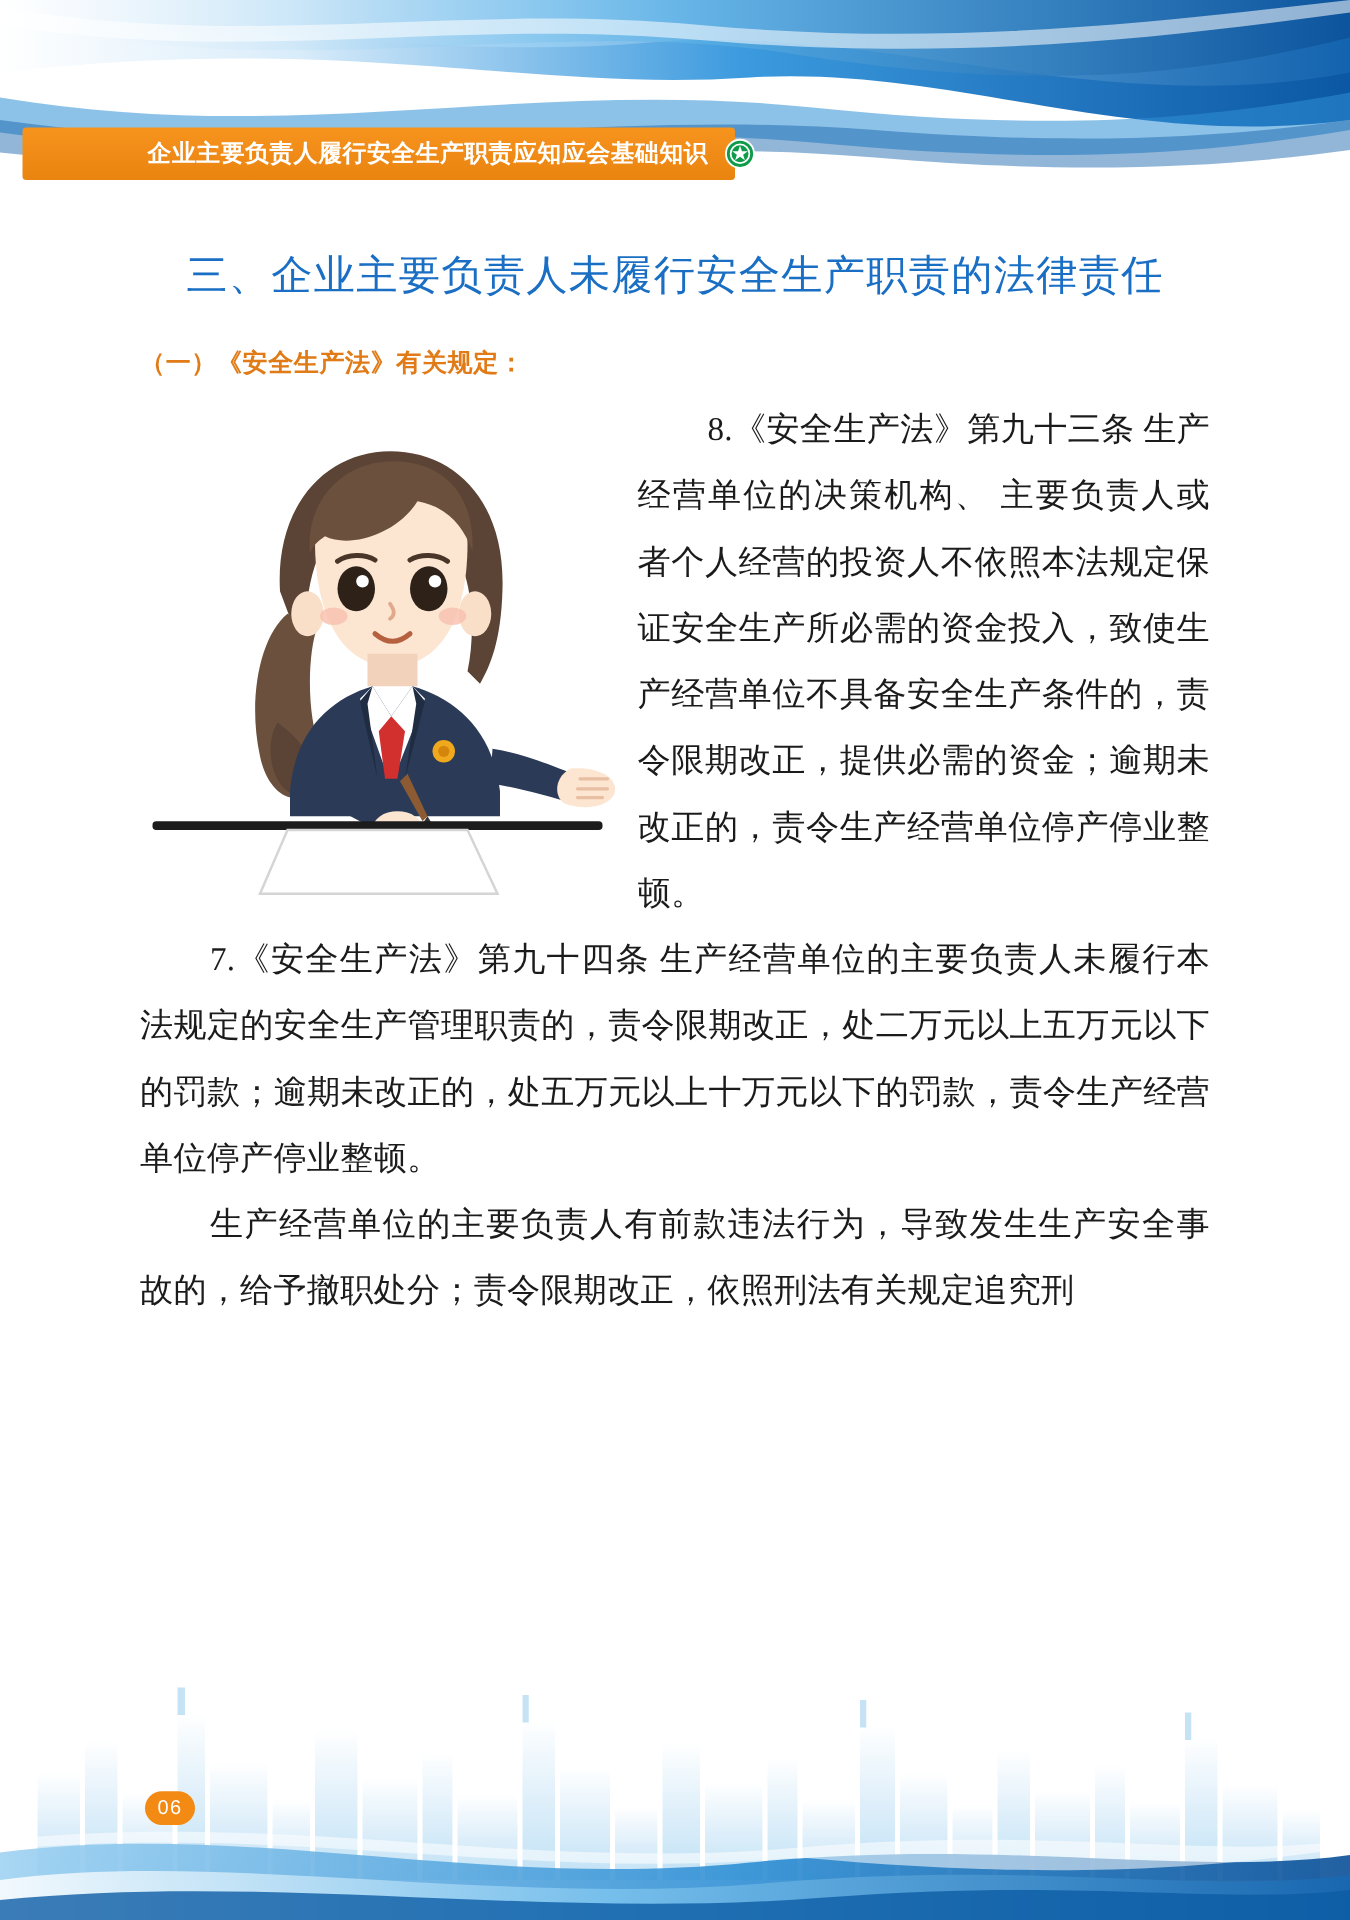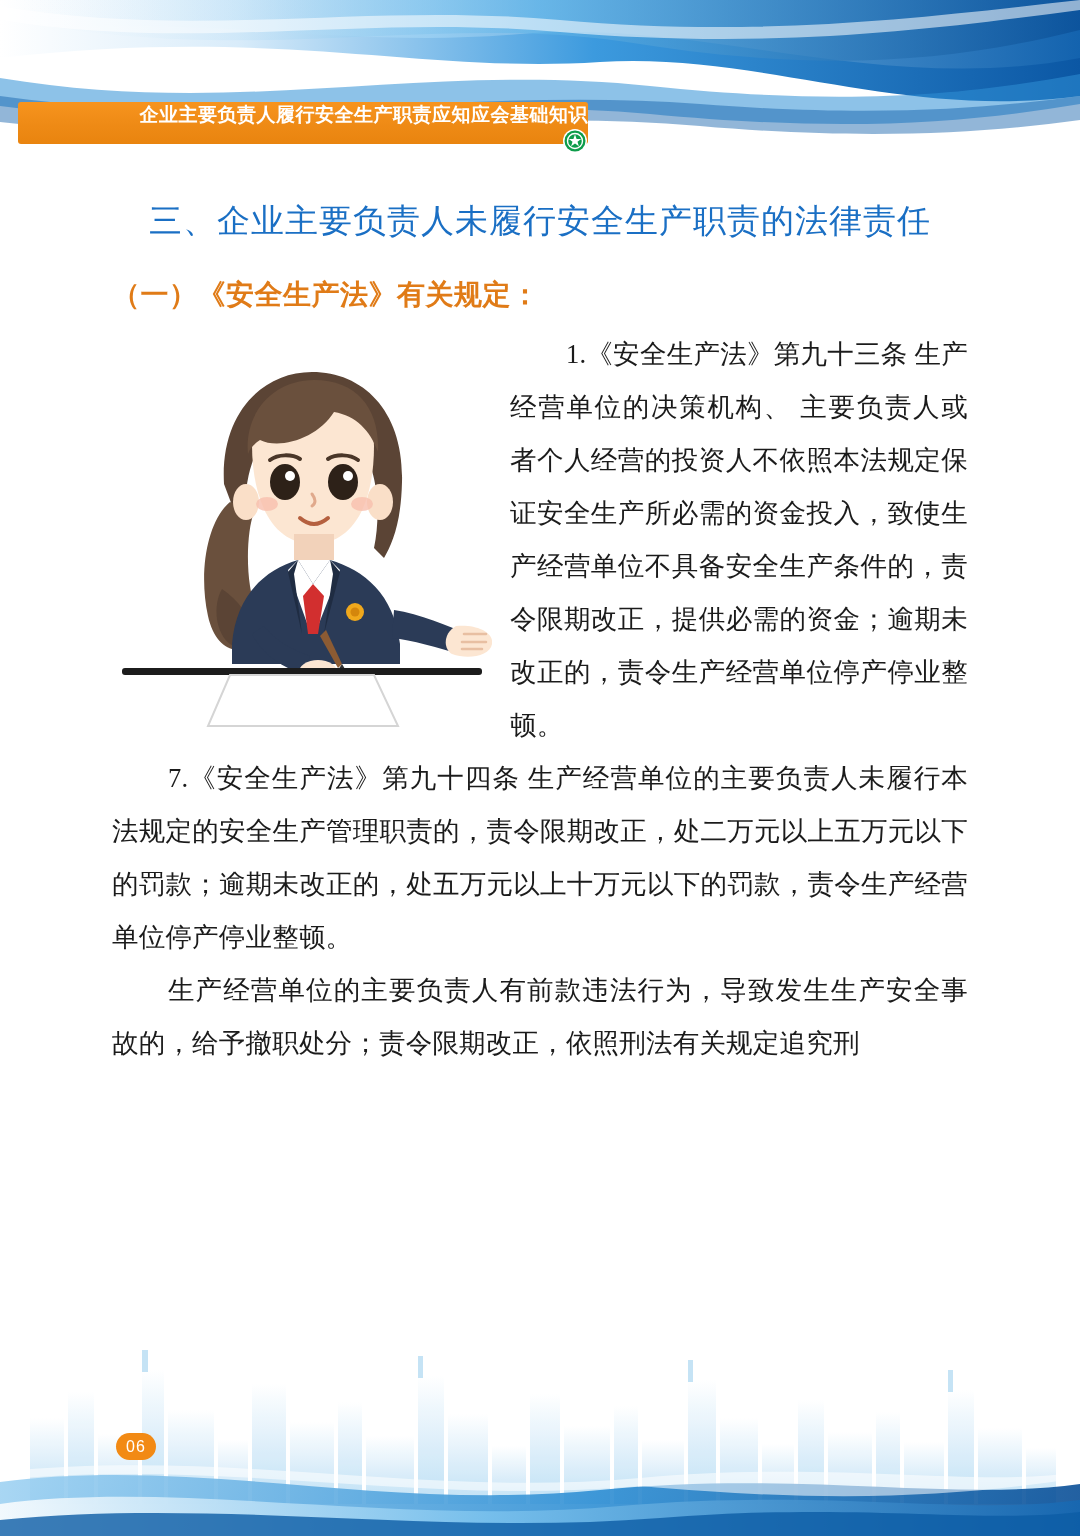--- a/index.html
+++ b/index.html
@@ -36,24 +36,23 @@
   
   .header-chip {
     position: absolute;
     top: 102px;
     left: 18px;
     width: 570px;
     height: 42px;
     background: linear-gradient(180deg, #f7941e 0%, #ef8b16 50%, #e9840f 100%);
     border-radius: 3px;
     display: flex;
-    align-items: flex-end;
+    align-items: center;
     padding-left: 100px;
     box-sizing: border-box;
-    flex-direction: column;
   }
   .header-chip-text {
     font-family: "Liberation Serif", serif;
     font-weight: bold;
     font-size: 19px;
     color: #ffffff;
     letter-spacing: 0.5px;
     white-space: nowrap;
   }
   .header-chip-badge {
@@ -78,22 +77,22 @@
     font-weight: normal;
     font-size: 33px;
     color: #1a6fc4;
     text-align: center;
     letter-spacing: 1px;
     margin: 0 0 34px 0;
     line-height: 1.3;
   }
 
   .sub-title {
-    font-family: Liberation Mono, monospace;
-    font-size: 28px;
+    font-family: Liberation Serif, serif;
+    font-size: 20px;
     color: #e07b17;
     margin: 0 0 12px 0;
     letter-spacing: 0.5px;
     line-height: 1.4;
   }
 
   
   .illus {
     float: left;
     width: 380px;
@@ -248,21 +247,21 @@
         <path d="M140 300 C150 320 170 334 192 340 L198 322 C180 316 162 306 152 292 Z" fill="#2b3b57"></path>
         <ellipse cx="206" cy="340" rx="20" ry="14" fill="#fce6d2"></ellipse>
         <path d="M214 296 L230 330 L226 334 L208 302 Z" fill="#8c5b33"></path>
         <path d="M230 330 L236 340 L226 336 Z" fill="#333333"></path>
 
         <rect x="10" y="334" width="360" height="7" rx="3" fill="#1c1c1c"></rect>
         <path d="M118 341 L262 341 L286 392 L96 392 Z" fill="#ffffff" stroke="#d5d5d5" stroke-width="2"></path>
       </svg>
     </div>
 
-    <p class="body-text indent">1.《安全生产法》第九十三条 生产经营单位的决策机构、 主要负责人或者个人经营的投资人不依照本法规定保证安全生产所必需的资金投入，致使生产经营单位不具备安全生产条件的，责令限期改正，提供必需的资金；逾期未改正的，责令生产经营单位停产停业整顿。</p>
+    <p class="body-text indent">8.《安全生产法》第九十三条 生产经营单位的决策机构、 主要负责人或者个人经营的投资人不依照本法规定保证安全生产所必需的资金投入，致使生产经营单位不具备安全生产条件的，责令限期改正，提供必需的资金；逾期未改正的，责令生产经营单位停产停业整顿。</p>
     <div class="clear"></div>
     <p class="body-text indent para-gap">7.《安全生产法》第九十四条 生产经营单位的主要负责人未履行本法规定的安全生产管理职责的，责令限期改正，处二万元以上五万元以下的罚款；逾期未改正的，处五万元以上十万元以下的罚款，责令生产经营单位停产停业整顿。</p>
     <p class="body-text indent para-gap">生产经营单位的主要负责人有前款违法行为，导致发生生产安全事故的，给予撤职处分；责令限期改正，依照刑法有关规定追究刑</p>
   </div>
 
   <div class="bottom-art">
     <svg width="1080" height="230" viewBox="0 0 1080 230" xmlns="http://www.w3.org/2000/svg">
       <defs>
         <linearGradient id="sky" x1="0" y1="0" x2="0" y2="1">
           <stop offset="0%" stop-color="#ffffff"></stop>

